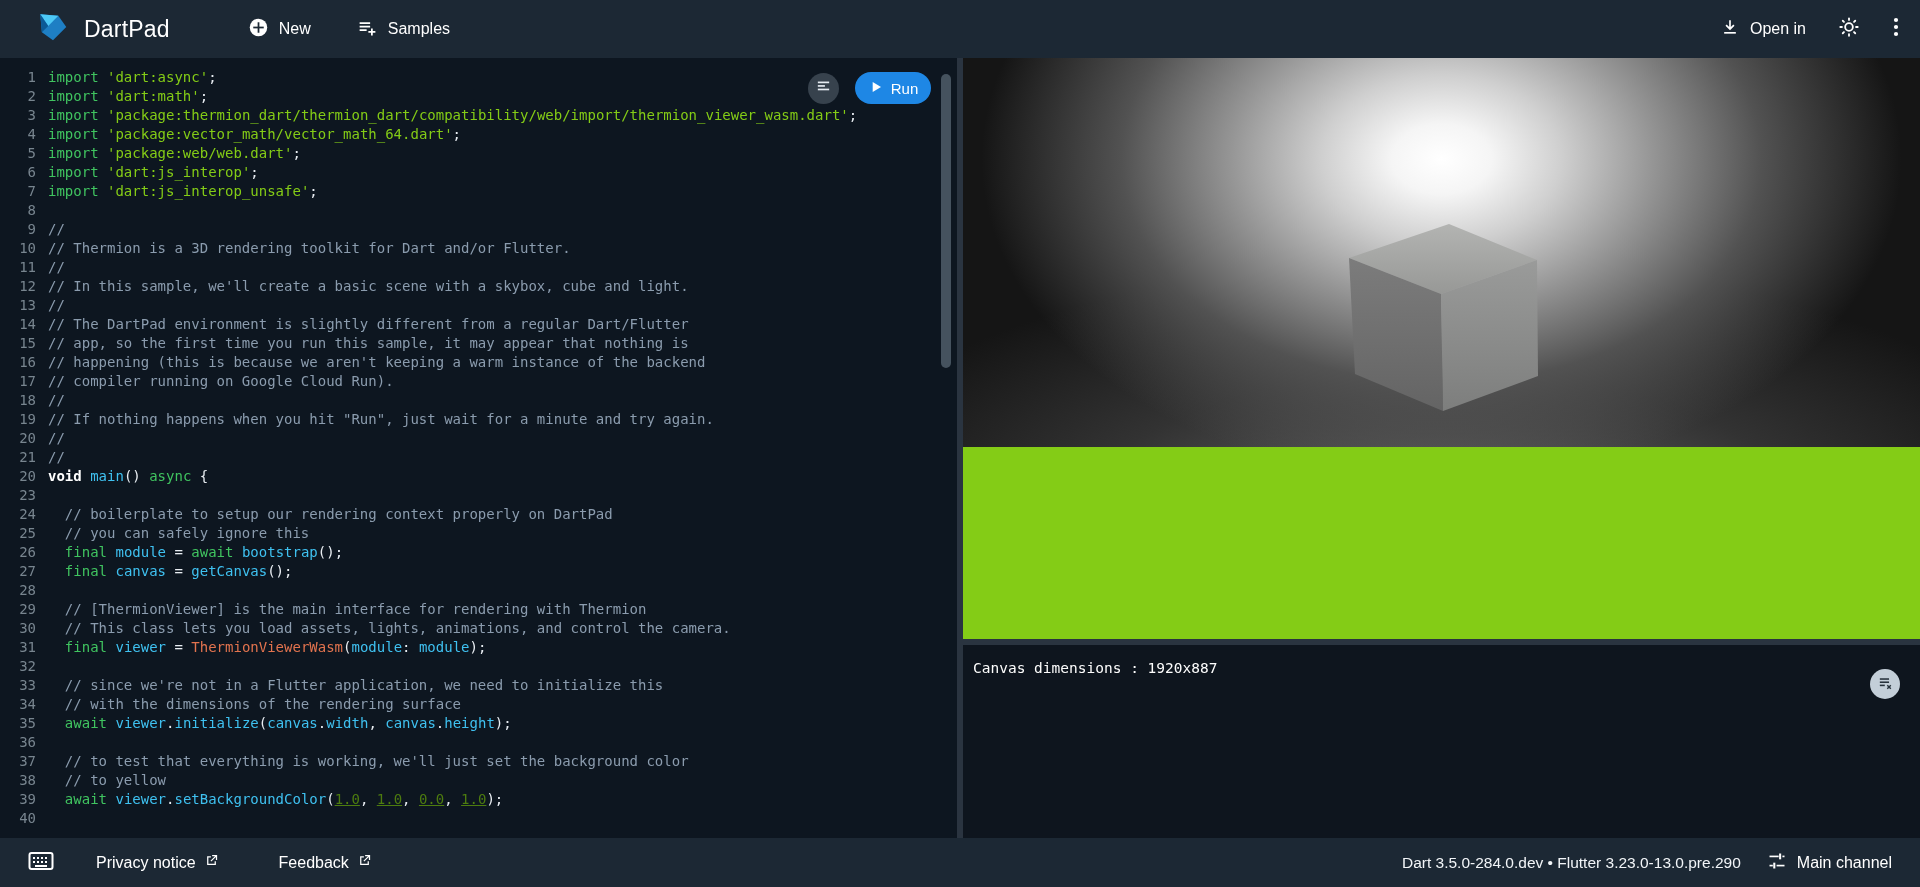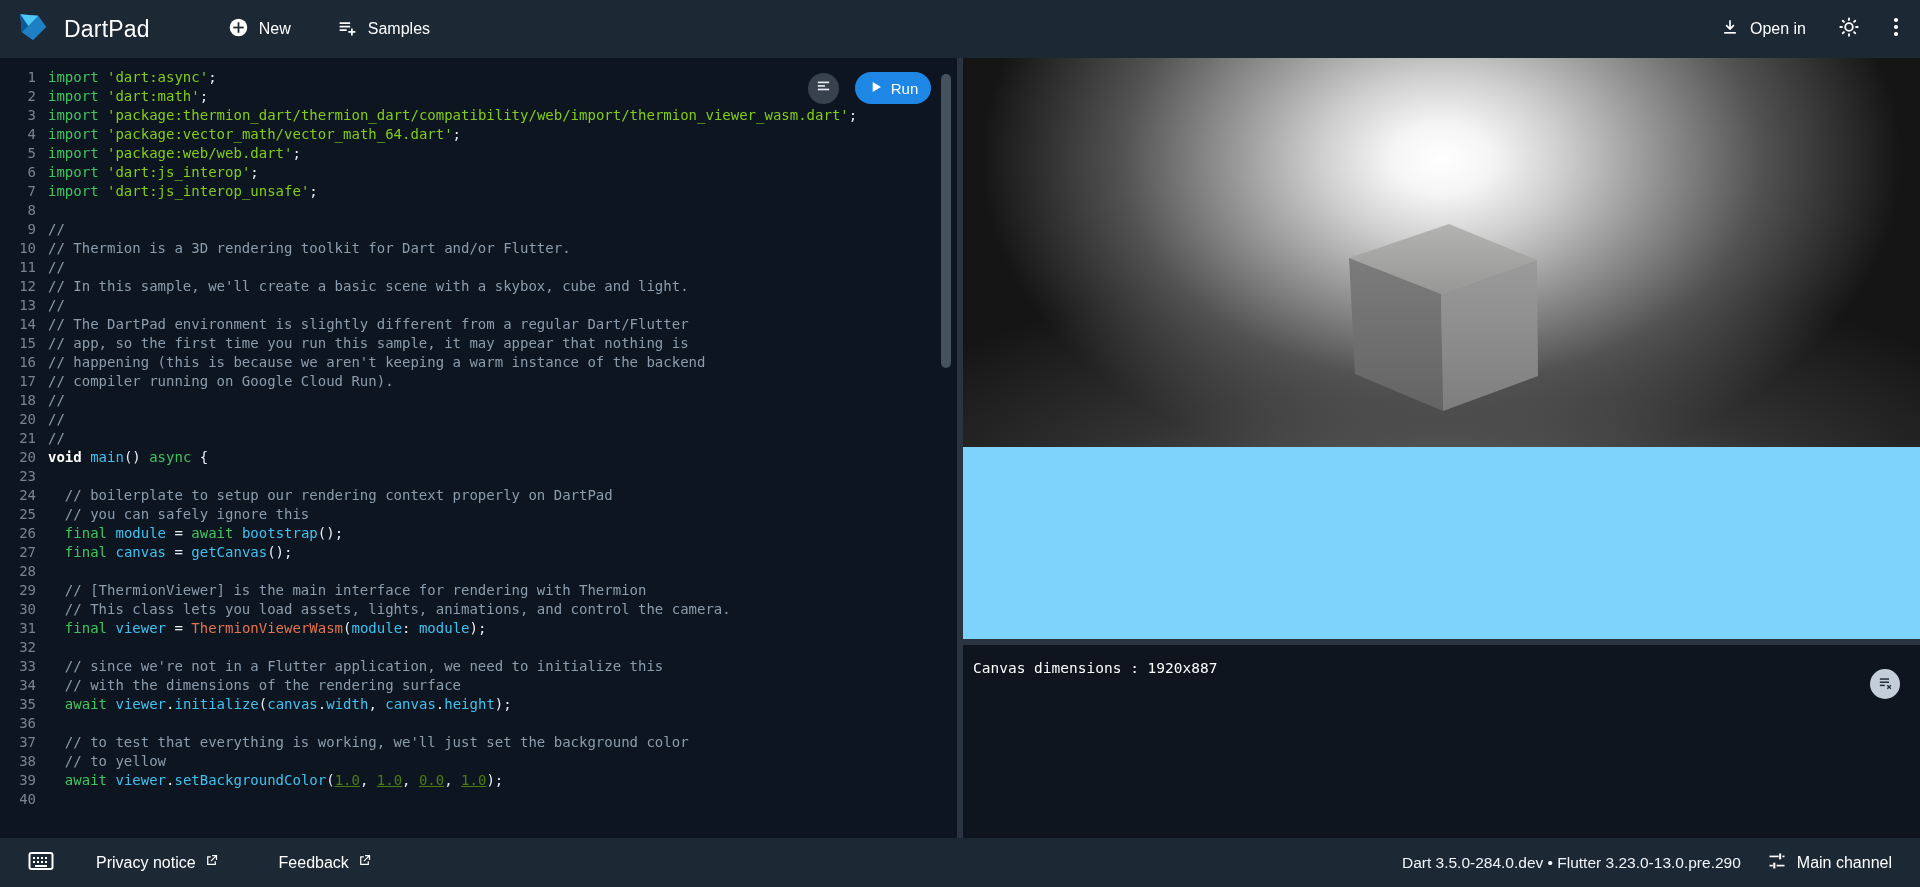--- a/index.html
+++ b/index.html
@@ -1,21 +1,21 @@
 <!DOCTYPE html>
 <html><head>
 <meta charset="utf-8">
 <style>
   * { box-sizing: border-box; margin: 0; padding: 0; }
   html,body { width:1920px; height:887px; background:#0b1119; overflow:hidden;
               font-family:"Liberation Sans", sans-serif; color:#fff; }
 
   
   .header { position:absolute; top:0; left:0; width:1920px; height:58px;
-            background:#1c2834; display:flex; align-items:center; padding:0 20px 0 16px; }
+            background:#1c2834; display:flex; align-items:center; padding:0 20px 0 36px; }
   .brand { display:flex; align-items:center; gap:14px; cursor:pointer; }
   .app-title { font-size:23px; color:#fff; letter-spacing:.2px; }
   .hbtn { display:flex; align-items:center; gap:10px; font-size:16px; font-weight:500;
           color:#fff; cursor:pointer; }
   .hbtn-new { margin-left:78px; }
   .hbtn-samples { margin-left:46px; }
   .hright { margin-left:auto; display:flex; align-items:center; }
   .icon-btn { margin-left:32px; cursor:pointer; display:flex; align-items:center; }
 
   
@@ -37,21 +37,21 @@
              background:#37424d; display:flex; align-items:center; justify-content:center; cursor:pointer; }
   .run-btn { position:absolute; top:72px; left:855px; width:76px; height:32px; border-radius:16px;
              background:#1e87e5; display:flex; align-items:center; justify-content:center; gap:7px;
              color:#fff; font-size:15px; font-weight:500; cursor:pointer;
              font-family:"Liberation Sans", sans-serif; }
   .scrollbar-thumb { position:absolute; left:941px; top:74px; width:10px; height:294px;
                      background:#45525e; border-radius:5px; cursor:grab; }
 
   
   .vdivider { position:absolute; left:957px; top:58px; width:6px; height:780px; background:#2a3440; }
-  .right-panel { position:absolute; left:963px; top:58px; width:957px; height:780px; background:#7dd3fc;padding-left:32px; }
+  .right-panel { position:absolute; left:963px; top:58px; width:957px; height:780px; background:#84cc16;padding-left:32px; }
   .viewport { position:absolute; left:0; top:0; width:957px; height:389px; cursor:grab;
     background:
       radial-gradient(ellipse 500px 350px at 50% 26%, #ffffff 0%, #f5f5f5 10%, #cfcfcf 24%, #969696 42%, #525252 64%, rgba(26,26,26,0) 92%),
       radial-gradient(ellipse 800px 320px at 50% 118%, rgba(120,120,120,.85) 0%, rgba(70,70,70,.6) 45%, rgba(20,20,20,0) 80%),
       #151515; }
   .cube-svg { position:absolute; left:0; top:0; }
   .hdivider { position:absolute; left:0; top:581px; width:957px; height:6px; background:#2a3440; }
   .console { position:absolute; left:0; top:587px; width:957px; height:193px; background:#0e151e;
              padding:15px 10px; font-family:"DejaVu Sans Mono", monospace; font-size:14.5px; color:#fdfdfd; }
   .clear-btn { position:absolute; top:24px; right:20px; width:30px; height:30px; border-radius:50%;
@@ -148,20 +148,21 @@
       <div class="code-line"><span class="ln">9</span><span class="tk-c">//</span></div>
       <div class="code-line"><span class="ln">10</span><span class="tk-c">// Thermion is a 3D rendering toolkit for Dart and/or Flutter.</span></div>
       <div class="code-line"><span class="ln">11</span><span class="tk-c">//</span></div>
       <div class="code-line"><span class="ln">12</span><span class="tk-c">// In this sample, we'll create a basic scene with a skybox, cube and light.</span></div>
       <div class="code-line"><span class="ln">13</span><span class="tk-c">//</span></div>
       <div class="code-line"><span class="ln">14</span><span class="tk-c">// The DartPad environment is slightly different from a regular Dart/Flutter</span></div>
       <div class="code-line"><span class="ln">15</span><span class="tk-c">// app, so the first time you run this sample, it may appear that nothing is</span></div>
       <div class="code-line"><span class="ln">16</span><span class="tk-c">// happening (this is because we aren't keeping a warm instance of the backend</span></div>
       <div class="code-line"><span class="ln">17</span><span class="tk-c">// compiler running on Google Cloud Run).</span></div>
       <div class="code-line"><span class="ln">18</span><span class="tk-c">//</span></div>
+      <div class="code-line"><span class="ln">19</span><span class="tk-c">// If nothing happens when you hit "Run", just wait for a minute and try again.</span></div>
       <div class="code-line"><span class="ln">20</span><span class="tk-c">//</span></div>
       <div class="code-line"><span class="ln">21</span><span class="tk-c">//</span></div>
       <div class="code-line"><span class="ln">20</span><span class="tk-b">void </span><span class="tk-i">main</span><span class="tk-p">() </span><span class="tk-k">async</span><span class="tk-p"> {</span></div>
       <div class="code-line"><span class="ln">23</span></div>
       <div class="code-line"><span class="ln">24</span><span class="tk-c">  // boilerplate to setup our rendering context properly on DartPad</span></div>
       <div class="code-line"><span class="ln">25</span><span class="tk-c">  // you can safely ignore this</span></div>
       <div class="code-line"><span class="ln">26</span><span class="tk-p">  </span><span class="tk-k">final</span><span class="tk-p"> </span><span class="tk-i">module</span><span class="tk-p"> = </span><span class="tk-k">await</span><span class="tk-p"> </span><span class="tk-i">bootstrap</span><span class="tk-p">();</span></div>
       <div class="code-line"><span class="ln">27</span><span class="tk-p">  </span><span class="tk-k">final</span><span class="tk-p"> </span><span class="tk-i">canvas</span><span class="tk-p"> = </span><span class="tk-i">getCanvas</span><span class="tk-p">();</span></div>
       <div class="code-line"><span class="ln">28</span></div>
       <div class="code-line"><span class="ln">29</span><span class="tk-c">  // [ThermionViewer] is the main interface for rendering with Thermion</span></div>

